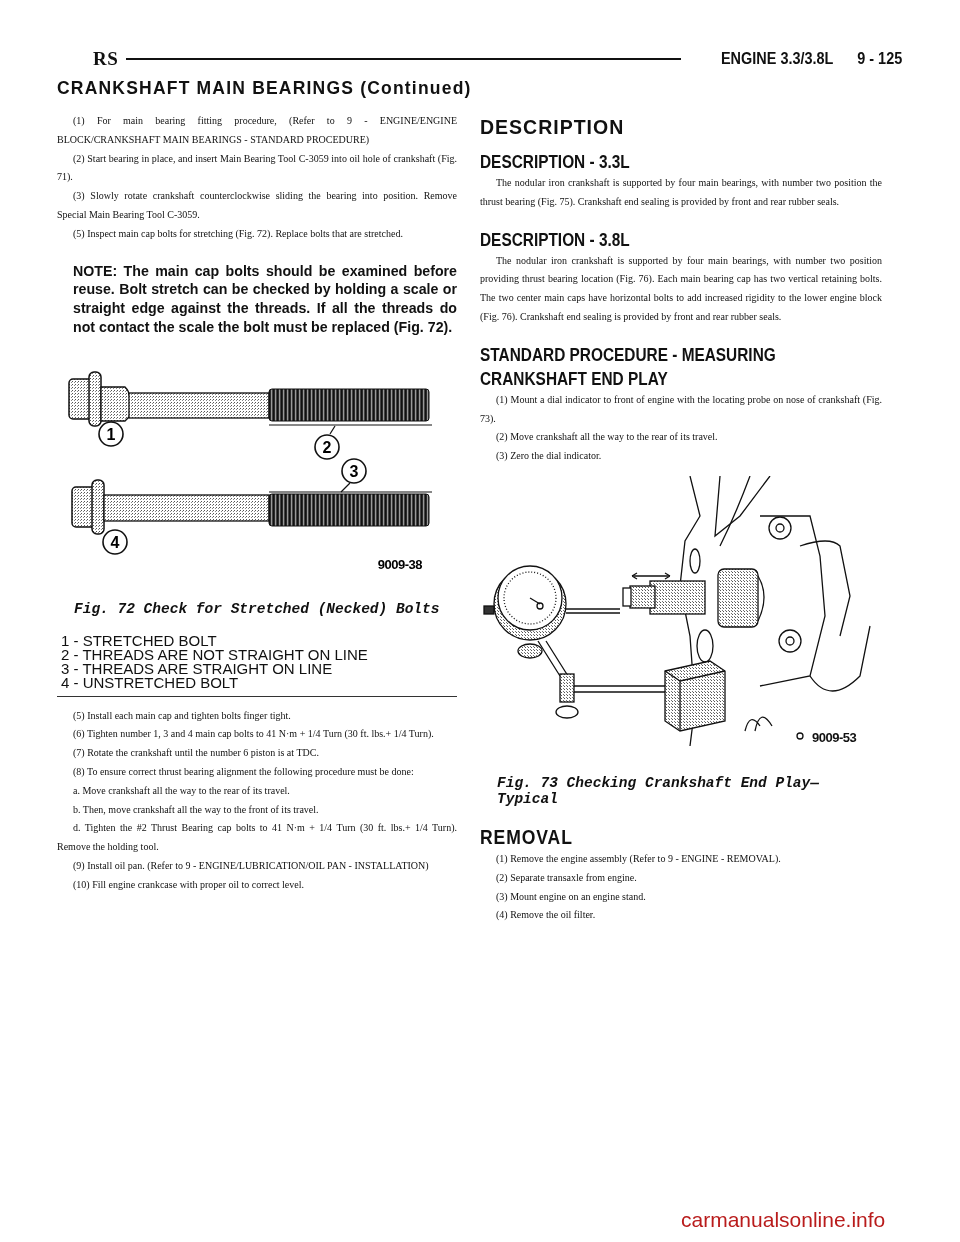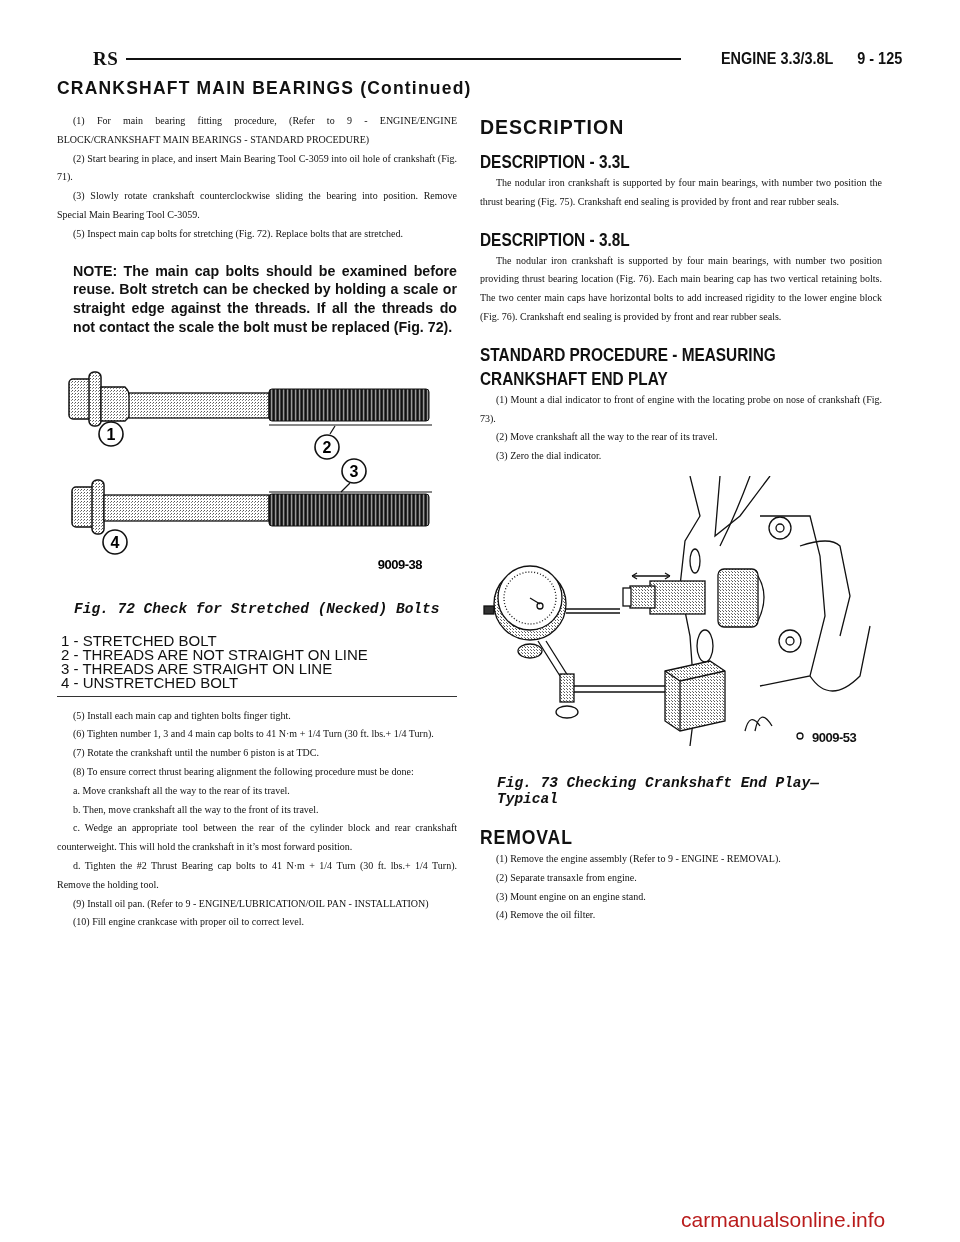--- a/index.html
+++ b/index.html
@@ -104,21 +104,20 @@
     <div>4 - UNSTRETCHED BOLT</div>
   </div>
   <div class="rule"></div>
 
   <p class="body">(5) Install each main cap and tighten bolts finger tight.</p>
   <p class="body">(6) Tighten number 1, 3 and 4 main cap bolts to 41 N·m + 1/4 Turn (30 ft. lbs.+ 1/4 Turn).</p>
   <p class="body">(7) Rotate the crankshaft until the number 6 piston is at TDC.</p>
   <p class="body">(8) To ensure correct thrust bearing alignment the following procedure must be done:</p>
   <p class="body">a. Move crankshaft all the way to the rear of its travel.</p>
   <p class="body">b. Then, move crankshaft all the way to the front of its travel.</p>
-  <p class="body">c. Wedge an appropriate tool between the rear of the cylinder block and rear crankshaft counterweight. This will hold the crankshaft in it’s most forward position.</p>
   <p class="body">d. Tighten the #2 Thrust Bearing cap bolts to 41 N·m + 1/4 Turn (30 ft. lbs.+ 1/4 Turn). Remove the holding tool.</p>
   <p class="body">(9) Install oil pan. (Refer to 9 - ENGINE/LUBRICATION/OIL PAN - INSTALLATION)</p>
   <p class="body">(10) Fill engine crankcase with proper oil to correct level.</p>
 </div>
 
 <div class="col col-right">
   <h2 class="sub">DESCRIPTION</h2>
 
   <h3 class="proc">DESCRIPTION - 3.3L</h3>
   <p class="body">The nodular iron crankshaft is supported by four main bearings, with number two position the thrust bearing (Fig. 75). Crankshaft end sealing is provided by front and rear rubber seals.</p>

